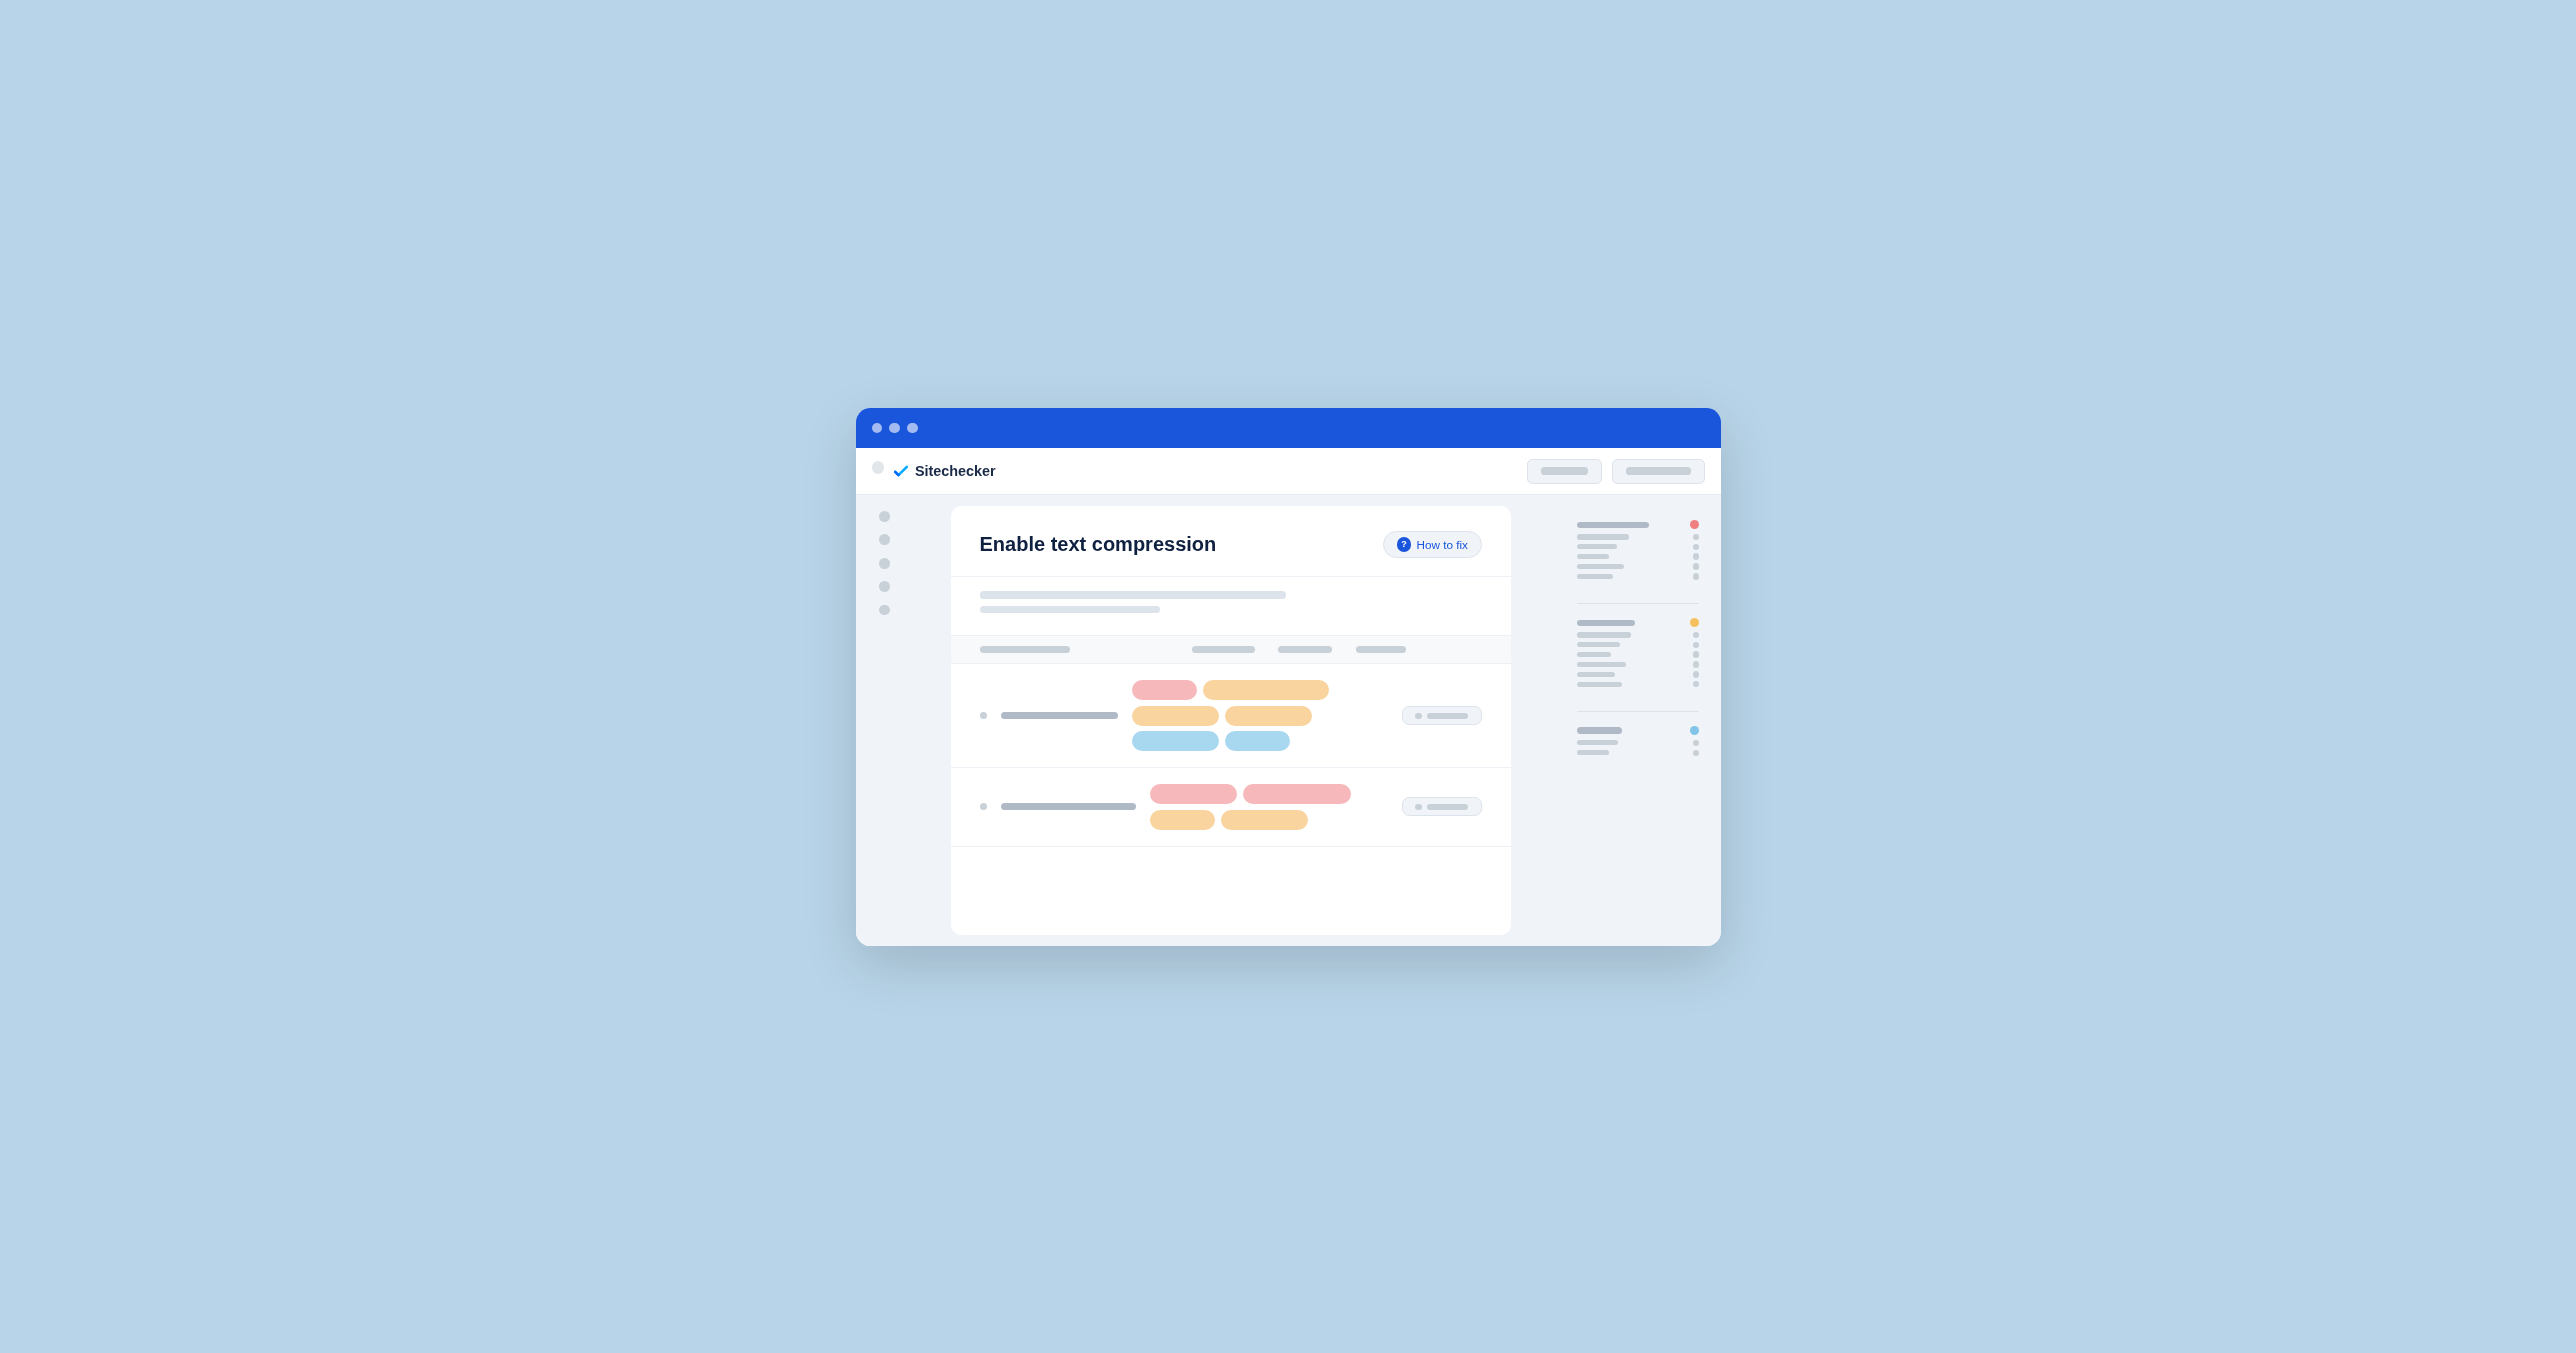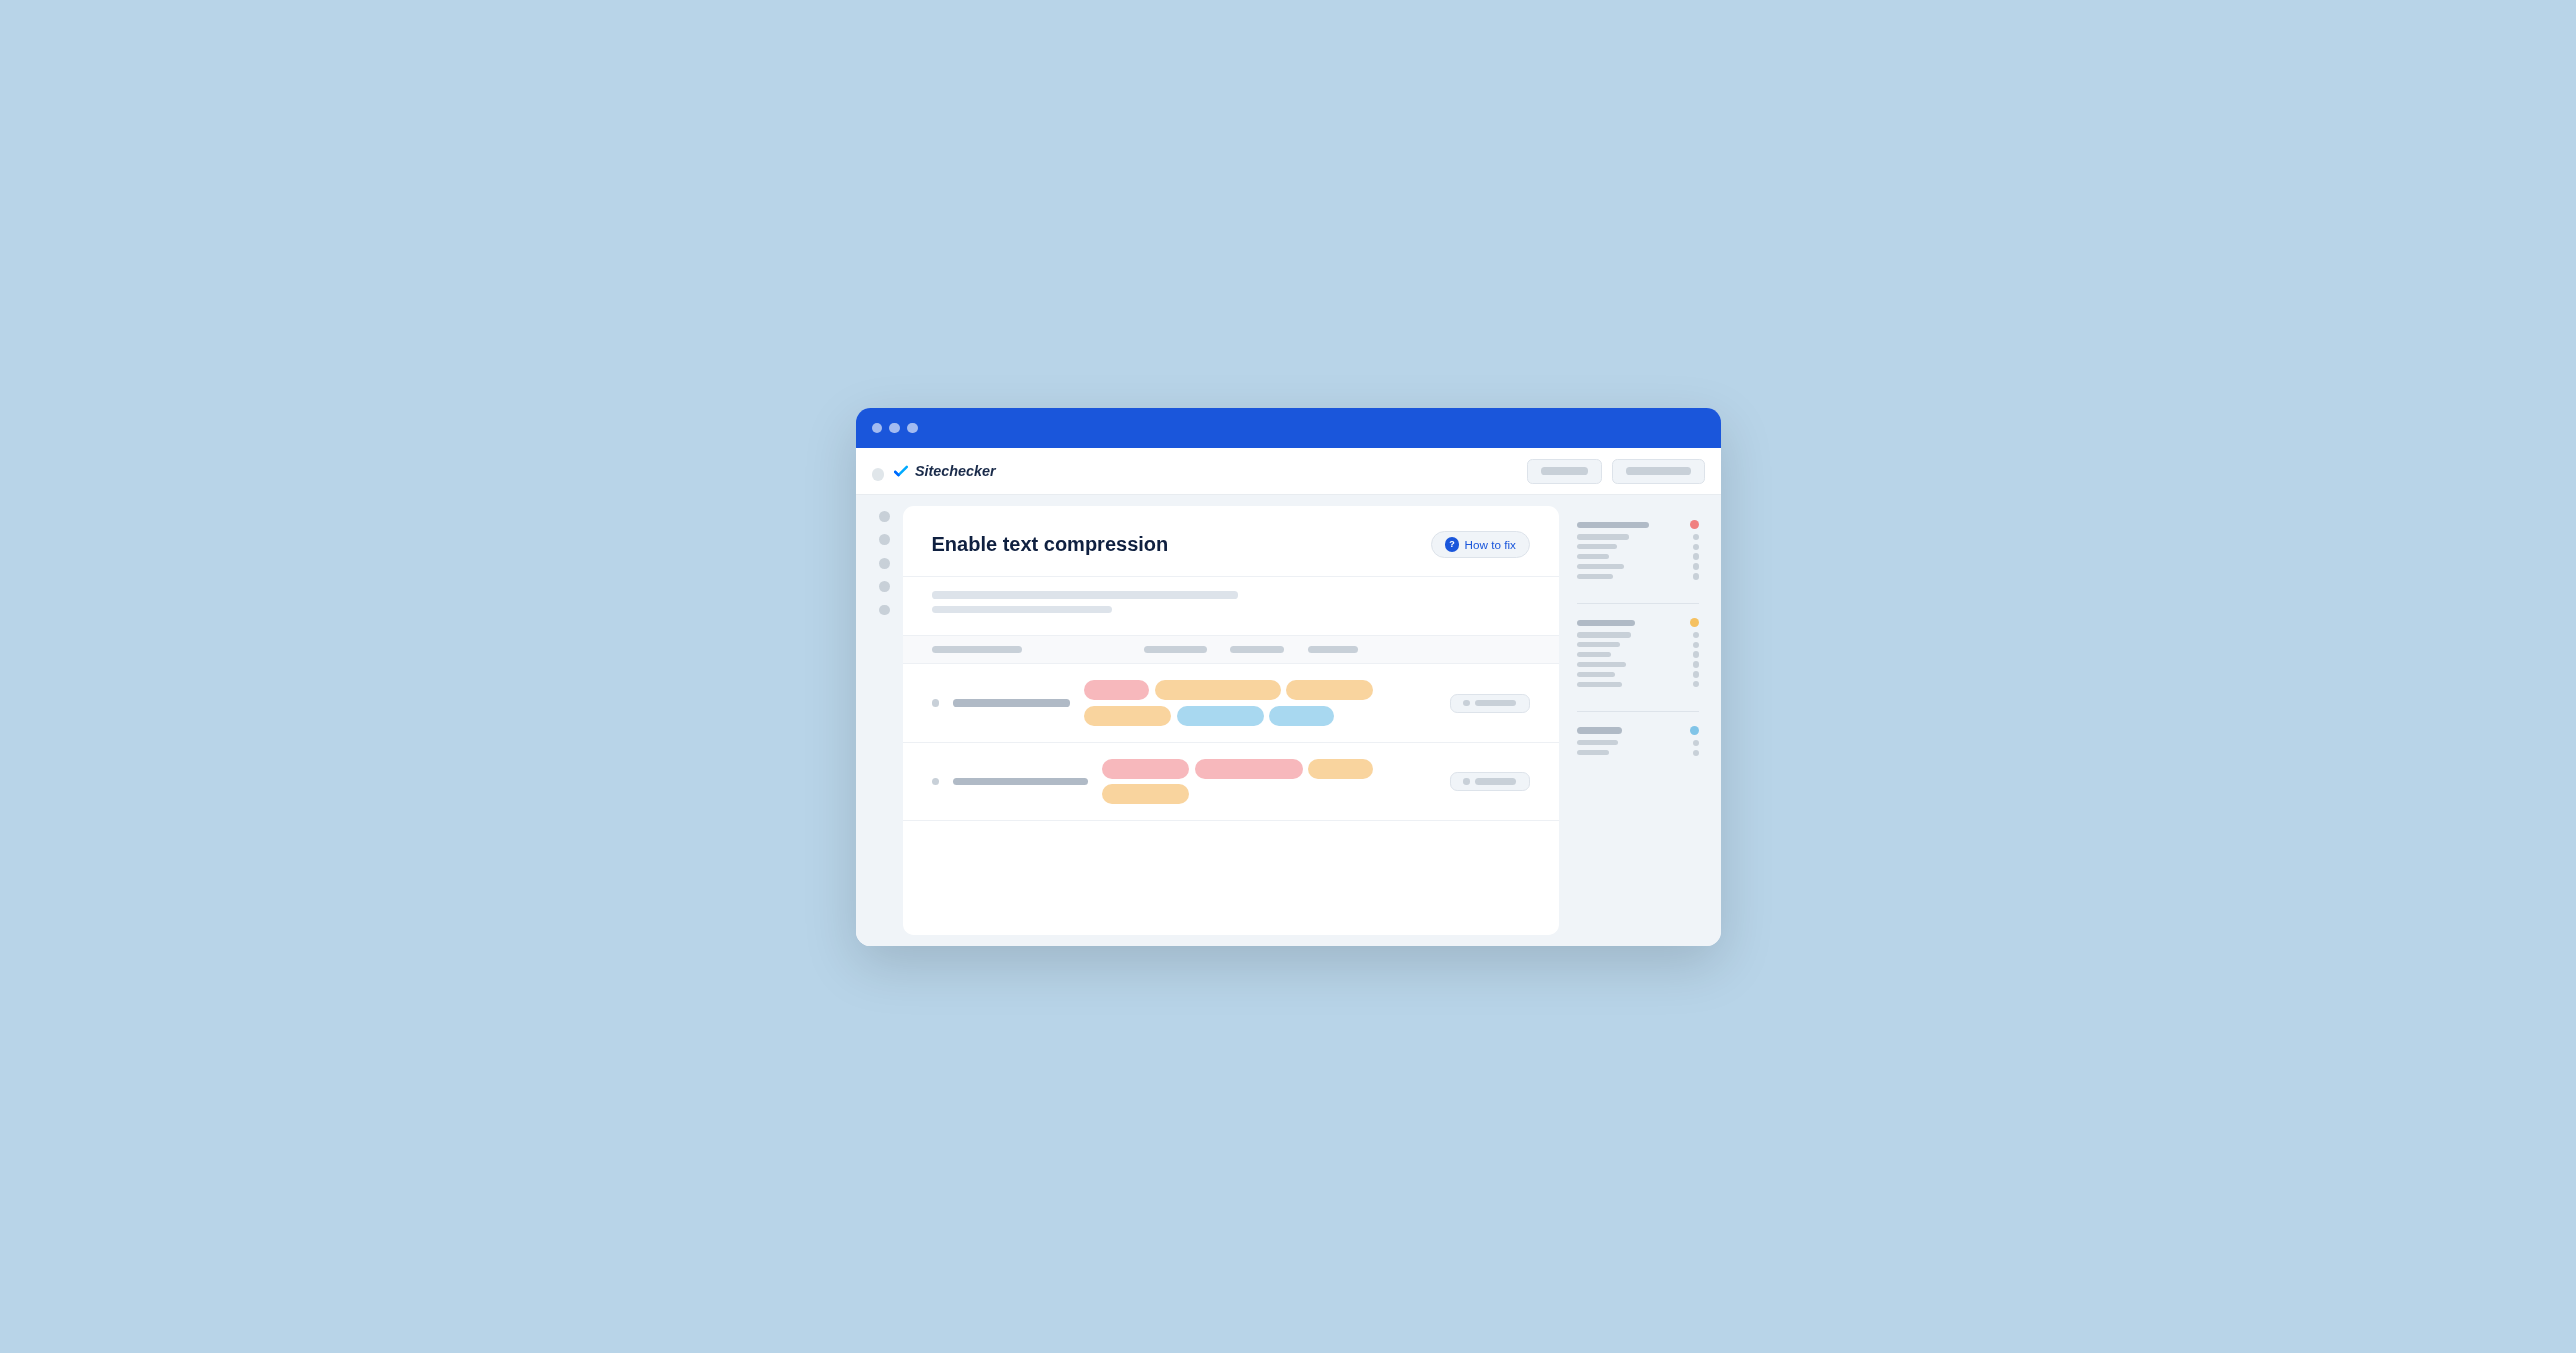--- a/index.html
+++ b/index.html
@@ -43,24 +43,23 @@
       height: 47px;
       display: flex;
       align-items: center;
       padding: 0 16px;
       gap: 10.8px;
       border-bottom: 0.9px solid #e8ecf0;
     }
 
     .logo-area {
       display: flex;
-      align-items: flex-end;
+      align-items: flex-start;
       gap: 7.2px;
       flex: 1;
-      font-style: italic;
     }
 
     .logo-circle {
       width: 12.6px;
       height: 12.6px;
       border-radius: 50%;
       background: #e0e6ea;
     }
 
     .logo-icon {
@@ -97,20 +96,21 @@
       background: #c8d0d8;
     }
 
     .btn1-bar { width: 47px; }
     .btn2-bar { width: 65px; }
 
     .browser-content {
       display: flex;
       background: #f0f4f8;
       min-height: 451px;
+      gap: 48px;
     }
 
     .sidebar {
       width: 47px;
       background: #f0f4f8;
       padding: 16px 12.6px;
       display: flex;
       flex-direction: column;
       gap: 12.6px;
       align-items: flex-end;

